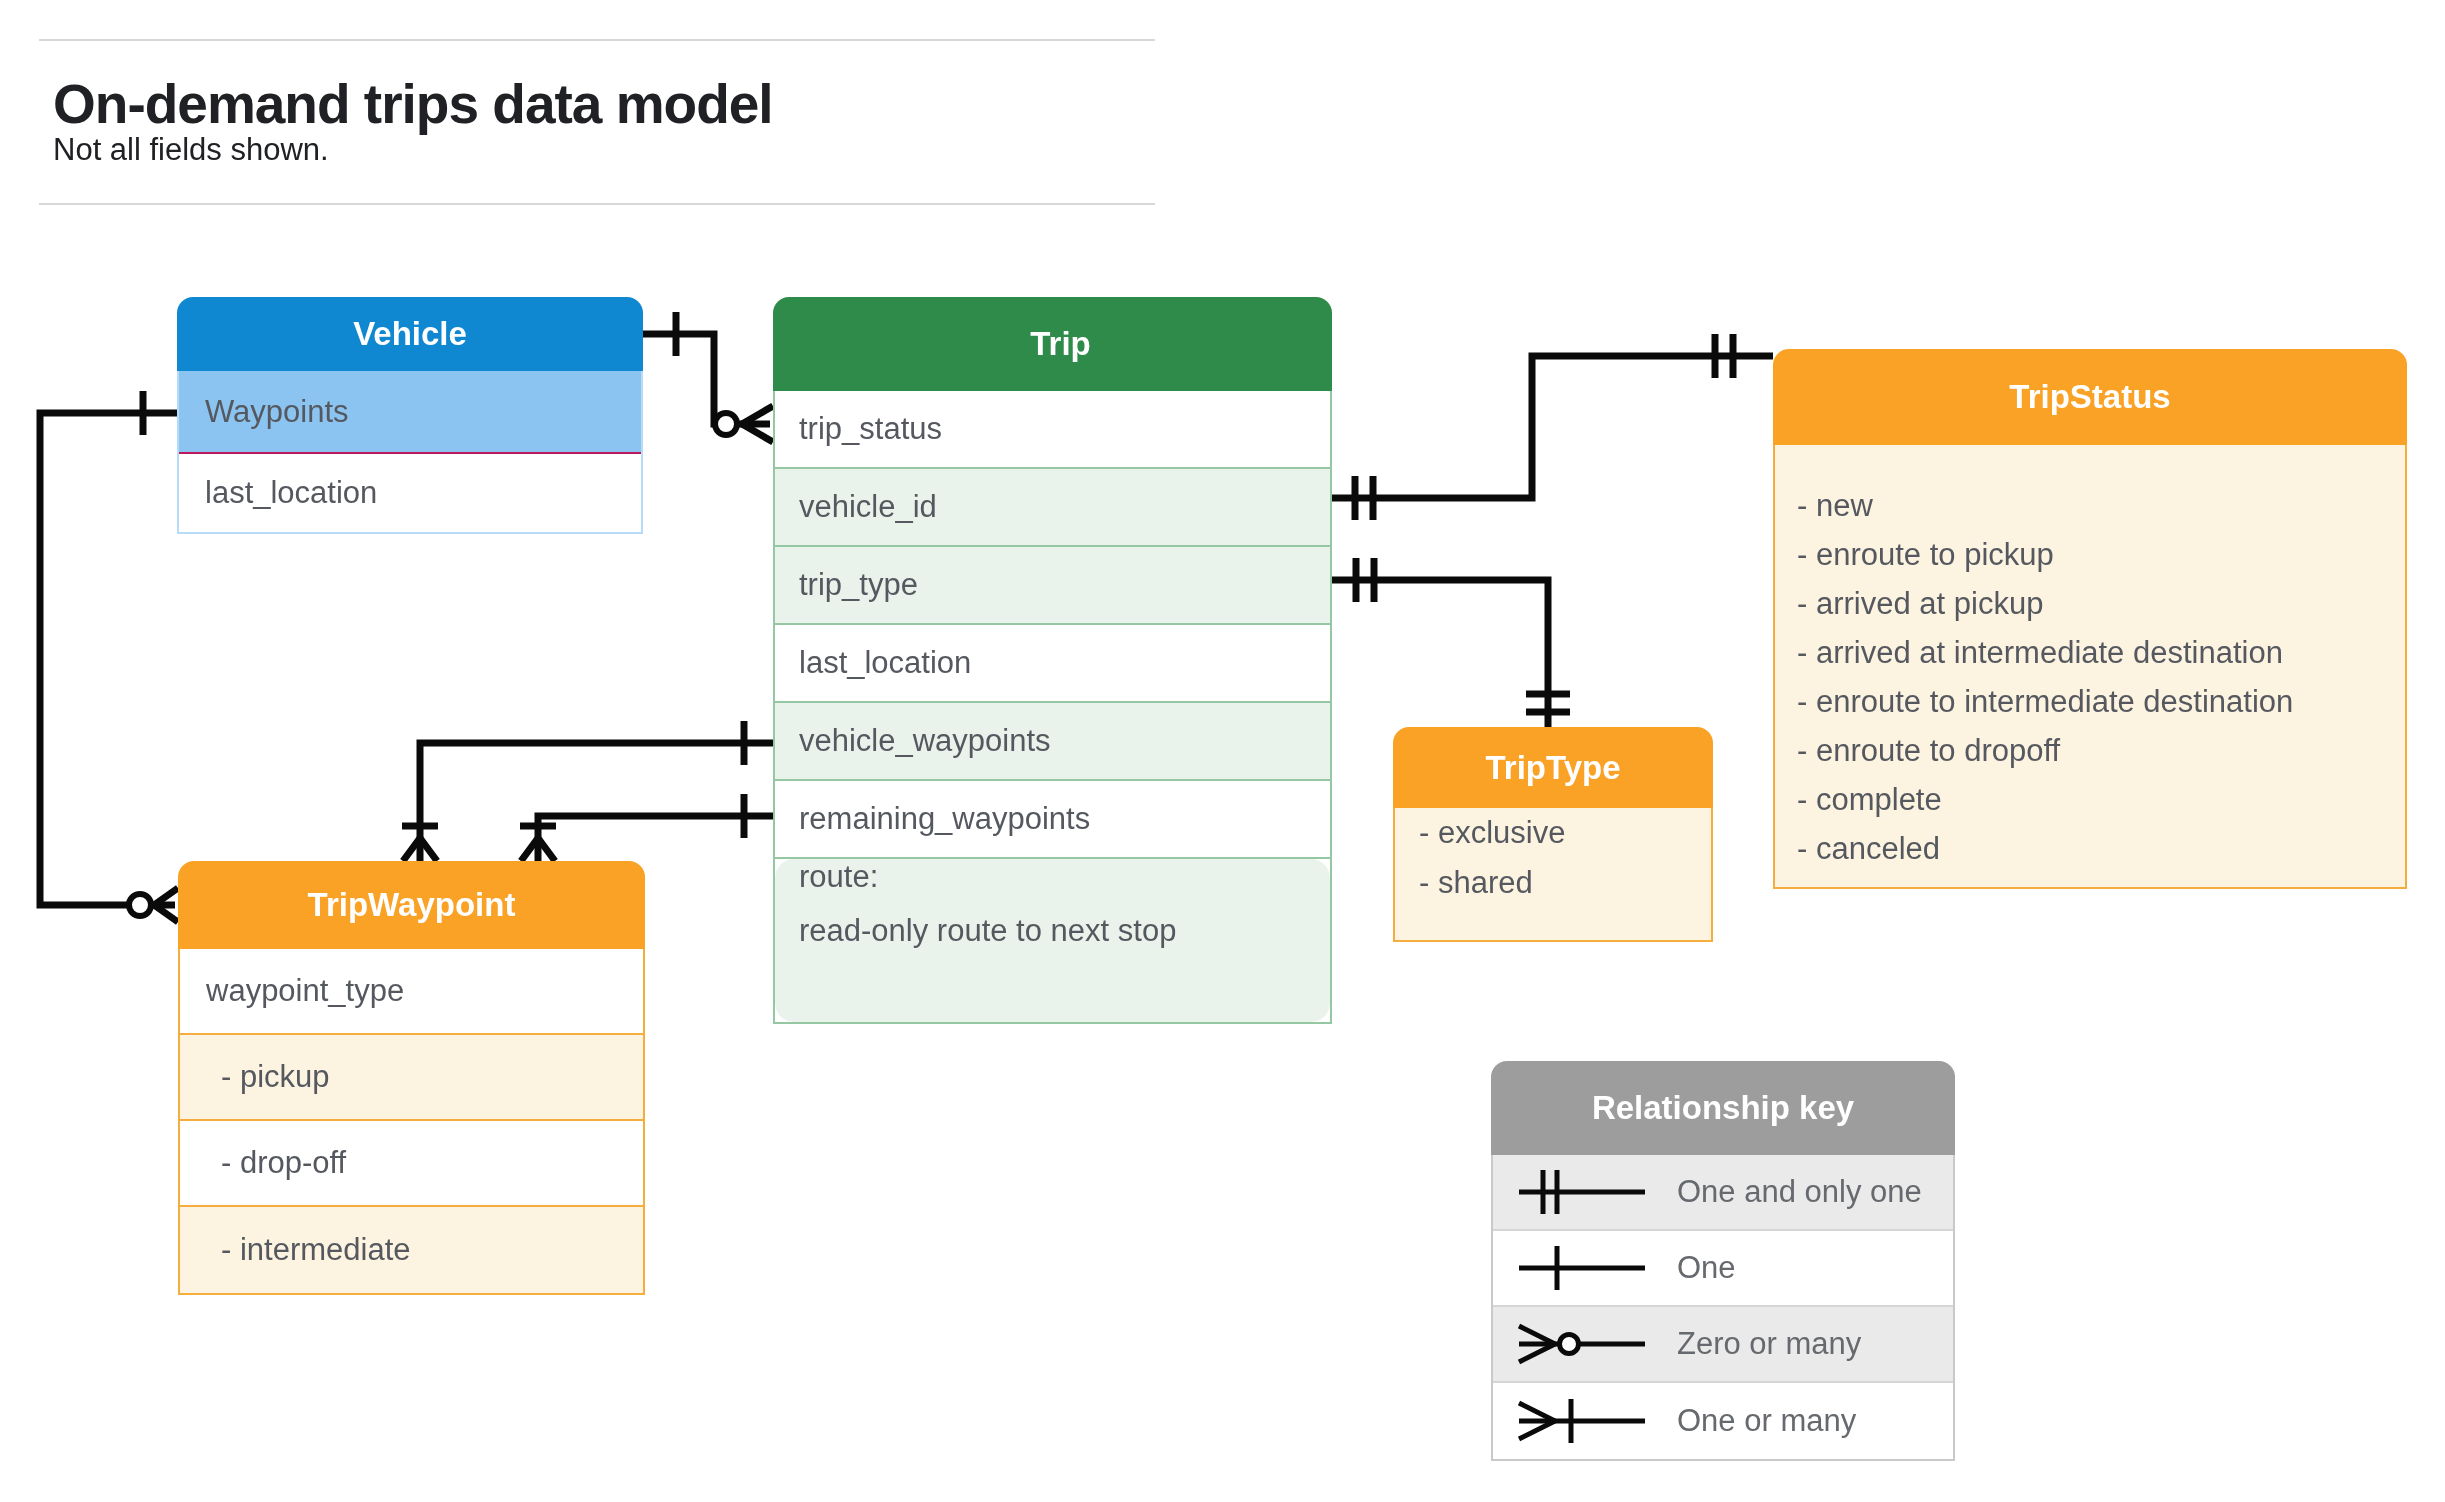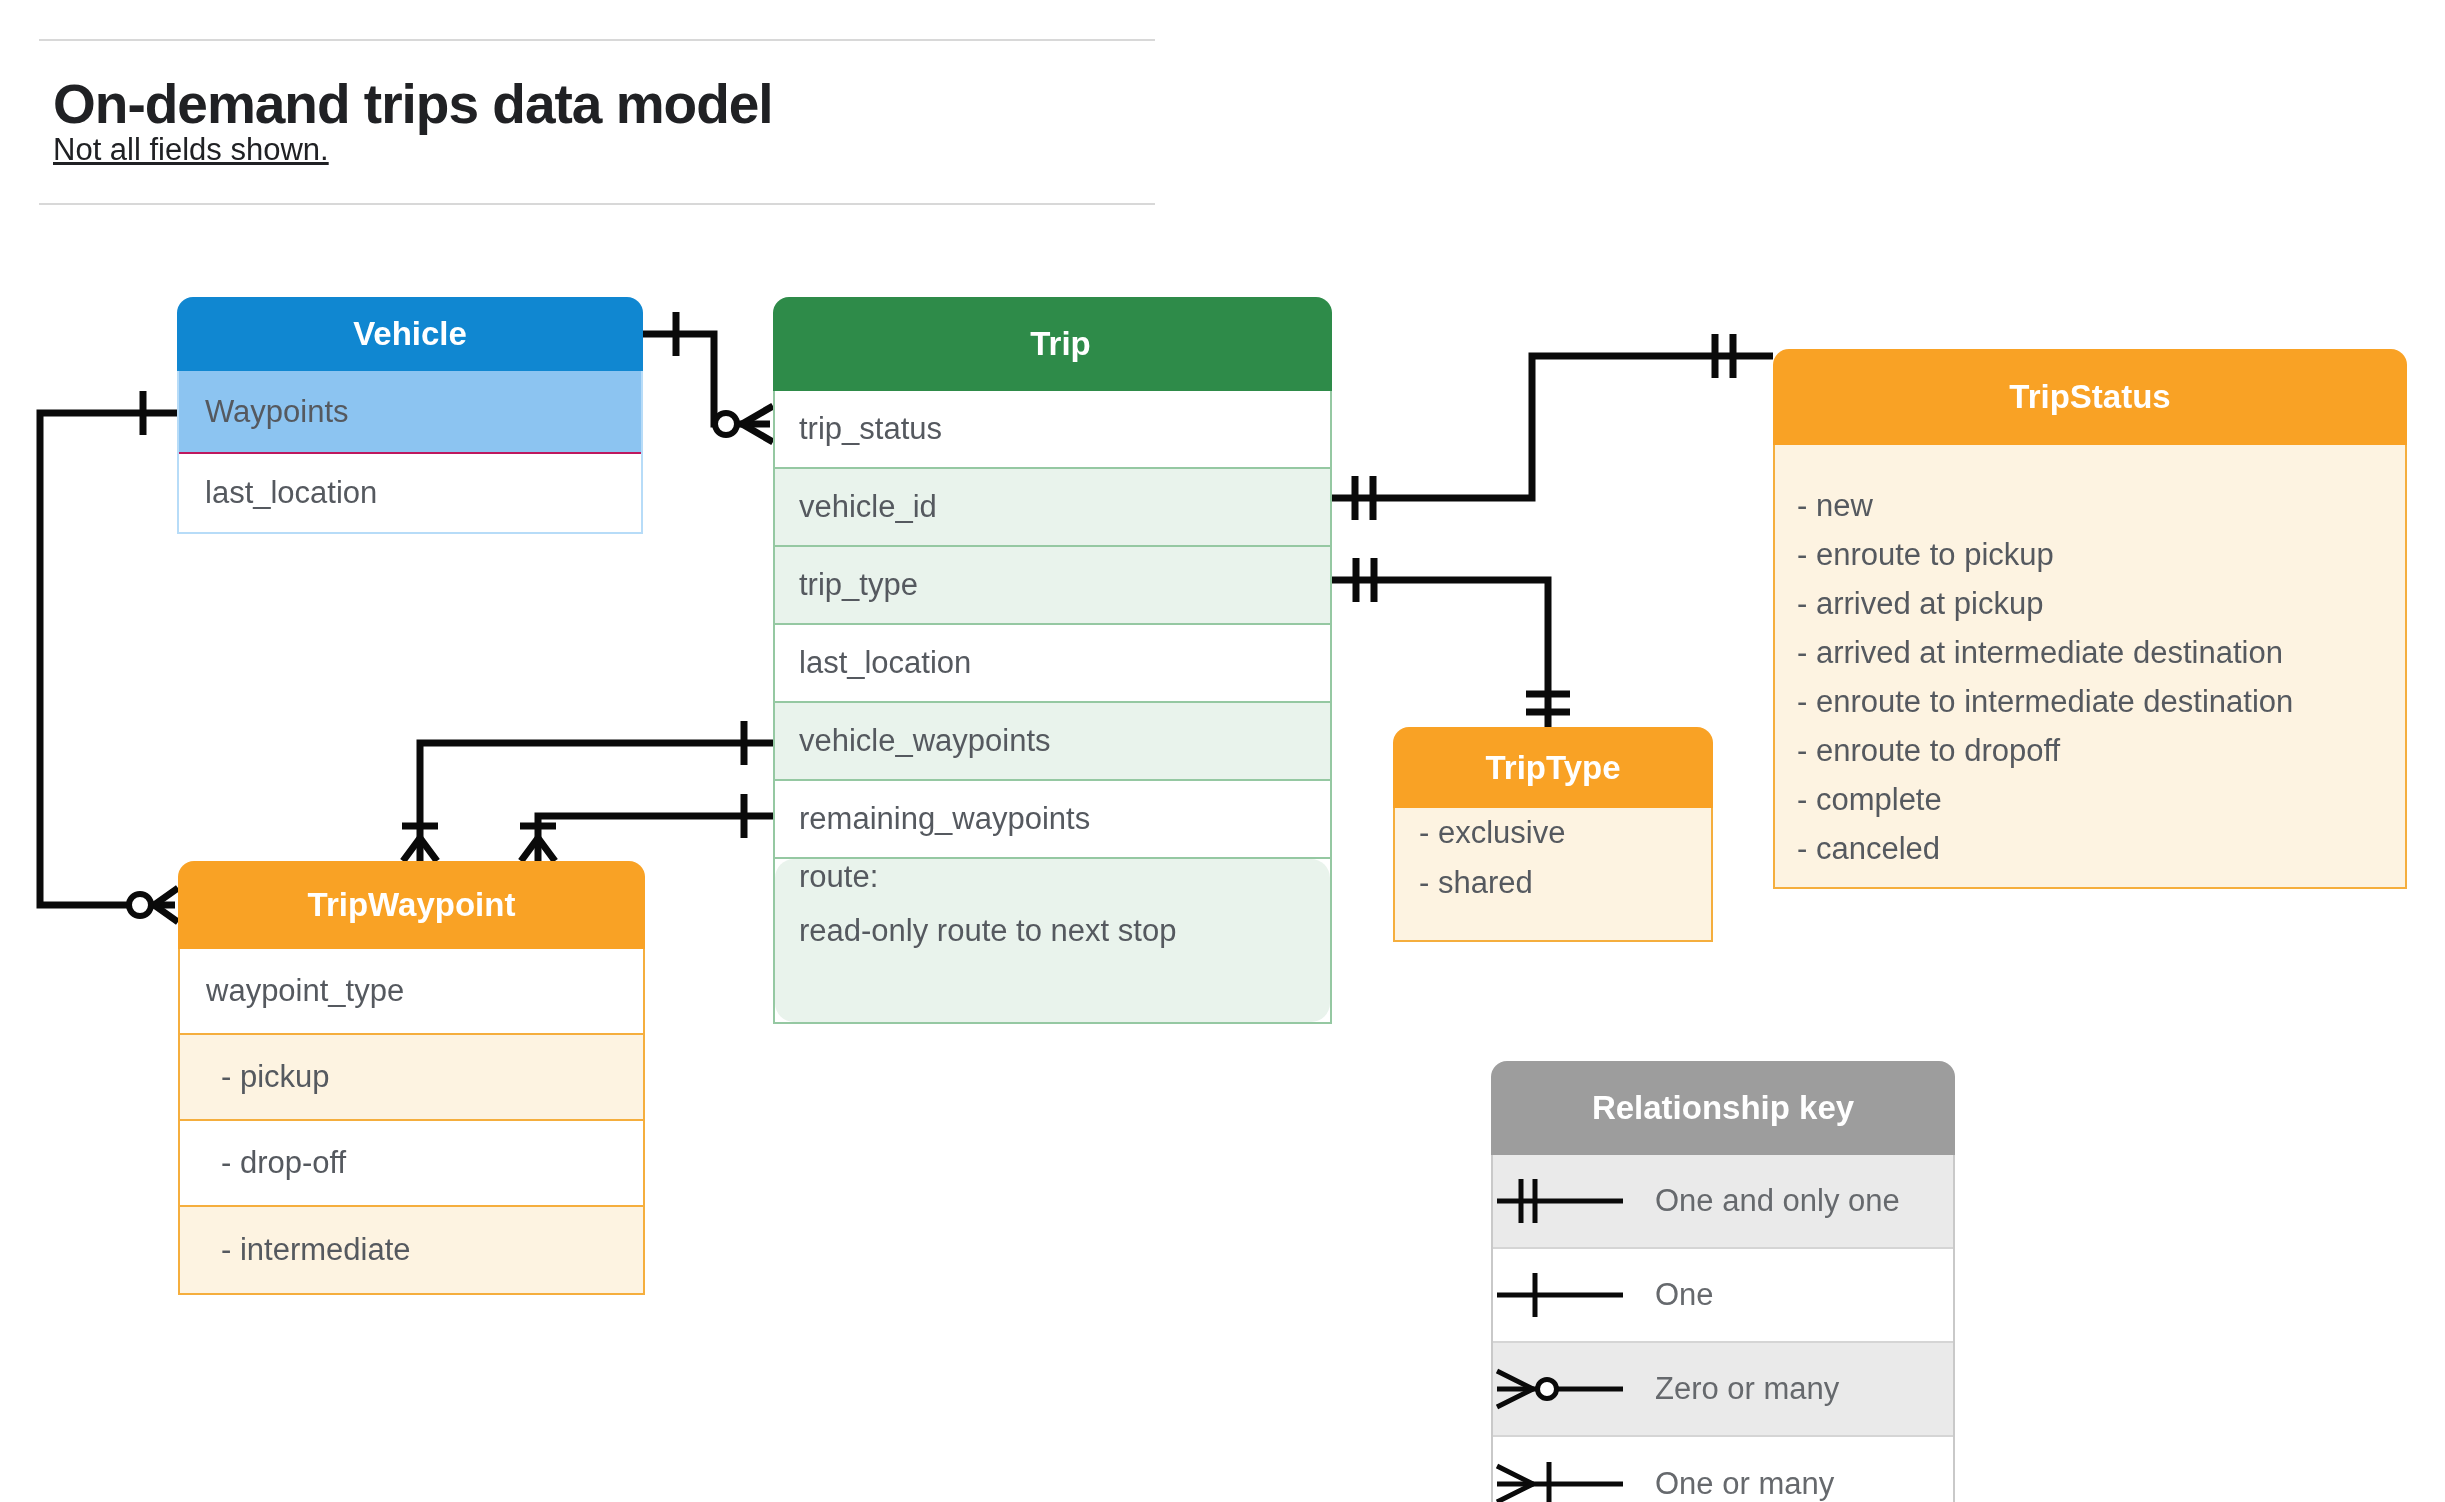--- a/index.html
+++ b/index.html
@@ -3,21 +3,21 @@
 <meta charset="utf-8">
 <style>
   html,body { margin:0; padding:0; background:#ffffff; }
   .canvas {
     position:relative; width:2445px; height:1502px; overflow:hidden;
     background:#ffffff; font-family:"Liberation Sans", sans-serif;
   }
   .rule { position:absolute; left:39px; width:1116px; height:2px; background:#d8d8d8; }
   .rule1 { top:39px; } .rule2 { top:203px; }
   .page-title { position:absolute; left:53px; top:72px; font-size:55px; font-weight:bold; color:#202124; letter-spacing:-1px; }
-  .page-subtitle { position:absolute; left:53px; top:132px; font-size:31px; color:#202124;text-decoration:underline; }
+  .page-subtitle { position:absolute; left:53px; top:132px; font-size:31px; color:#202124; }
 
   .wires { position:absolute; left:0; top:0; width:2445px; height:1502px; z-index:1; pointer-events:none; }
   .wire { stroke:#0a0a0a; stroke-width:7; fill:none; }
   .dot  { fill:#ffffff; stroke:#0a0a0a; stroke-width:6; }
 
   .entity { position:absolute; z-index:2; box-sizing:border-box; }
   .hd { box-sizing:border-box; border-radius:16px 16px 0 0; color:#ffffff; font-weight:bold; font-size:33px;
         display:flex; align-items:center; justify-content:center; }
   .body { box-sizing:border-box; }
   .row { box-sizing:border-box; display:flex; align-items:center; font-size:31px; color:#55595f; padding-left:26px; }
@@ -60,21 +60,21 @@
 
   #triptype { left:1393px; top:727px; width:320px; }
   #triptype .hd { height:81px; }
   #triptype .body { height:134px; background:#fdf3e1; }
   #triptype .item { font-size:31px; color:#55595f; padding-left:24px; height:50px; display:flex; align-items:center; }
 
   
   #legend { left:1491px; top:1061px; width:464px; }
   #legend .hd { height:94px; background:#9d9d9d; }
   #legend .body { border:2px solid #c9c9c9; border-top:none; }
-  #legend .krow { box-sizing:border-box; height:94px; display:flex; align-items:center; padding-left:2px; border-bottom:2px solid #d5d5d5; }
+  #legend .krow { box-sizing:border-box; height:76px; display:flex; align-items:center; padding-left:24px; border-bottom:2px solid #d5d5d5; }
   #legend .krow:last-child { border-bottom:none; }
   #legend .krow.tint { background:#eaeaea; }
   #legend .krow.white { background:#ffffff; }
   #legend .ksym { width:150px; height:60px; flex:0 0 150px; }
   #legend .ksym .wire { stroke-width:5; }
   #legend .ksym .dot { stroke-width:5; }
   #legend .klabel { font-size:31px; color:#66696d; padding-left:10px; }
 </style>
 </head>
 <body>

